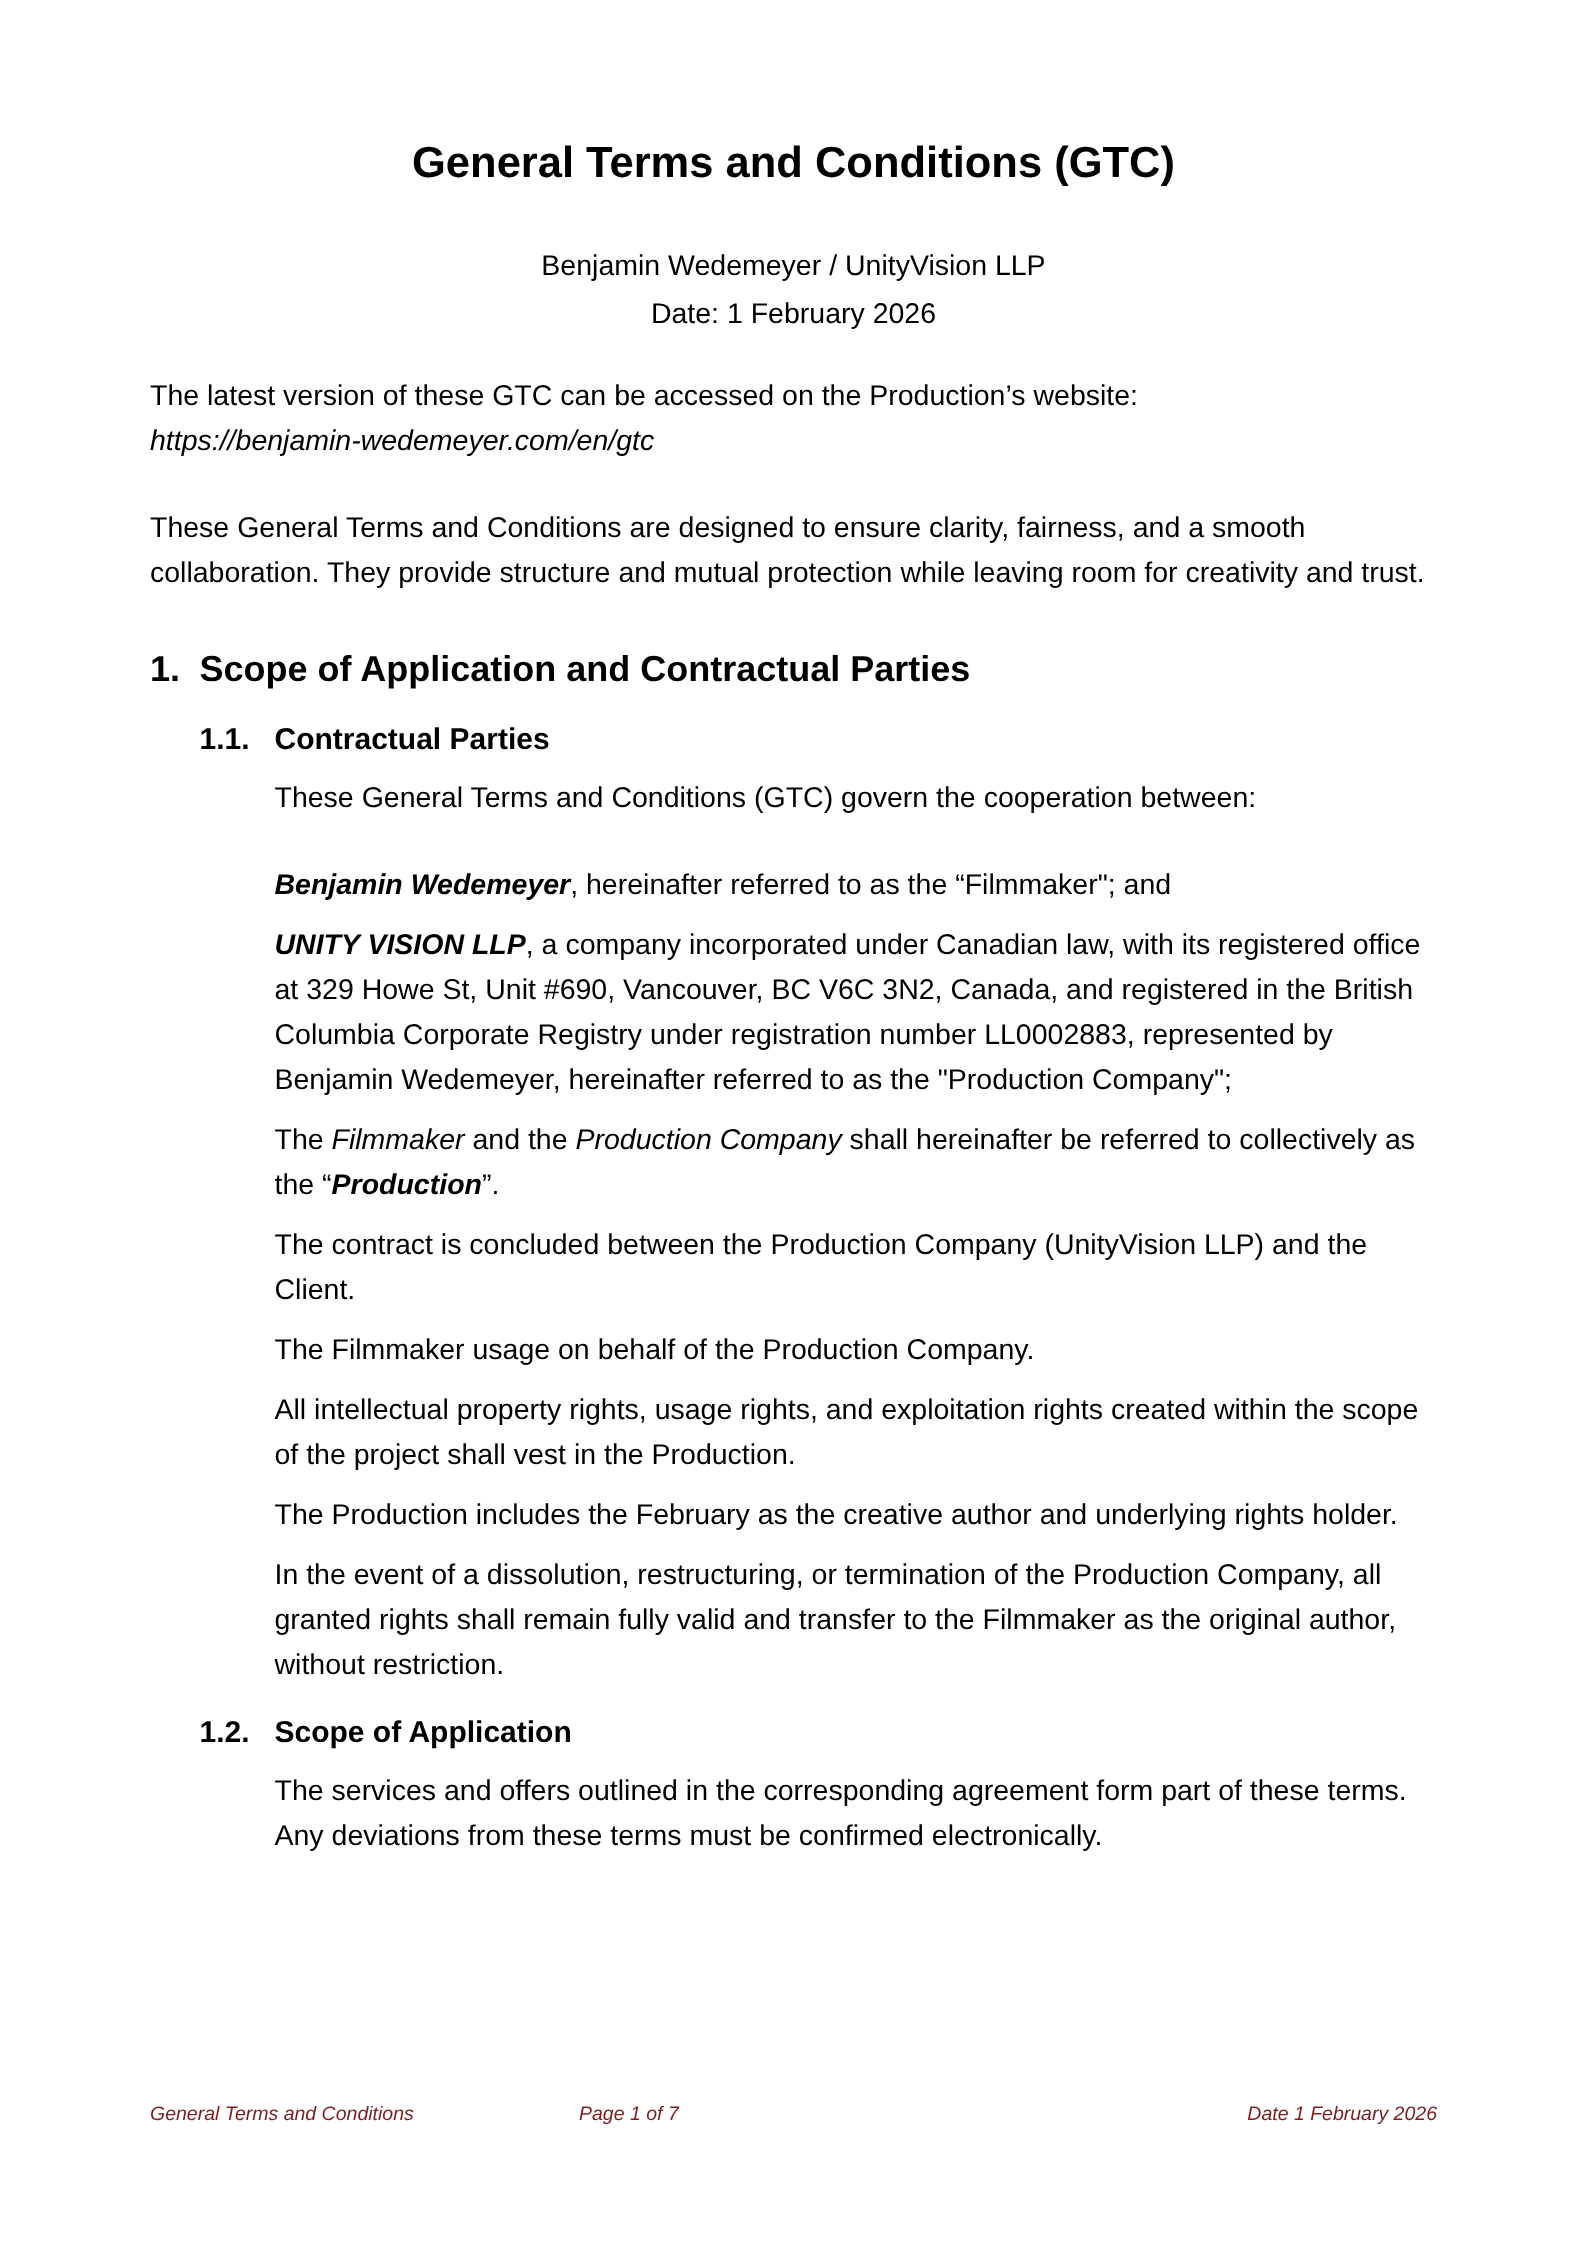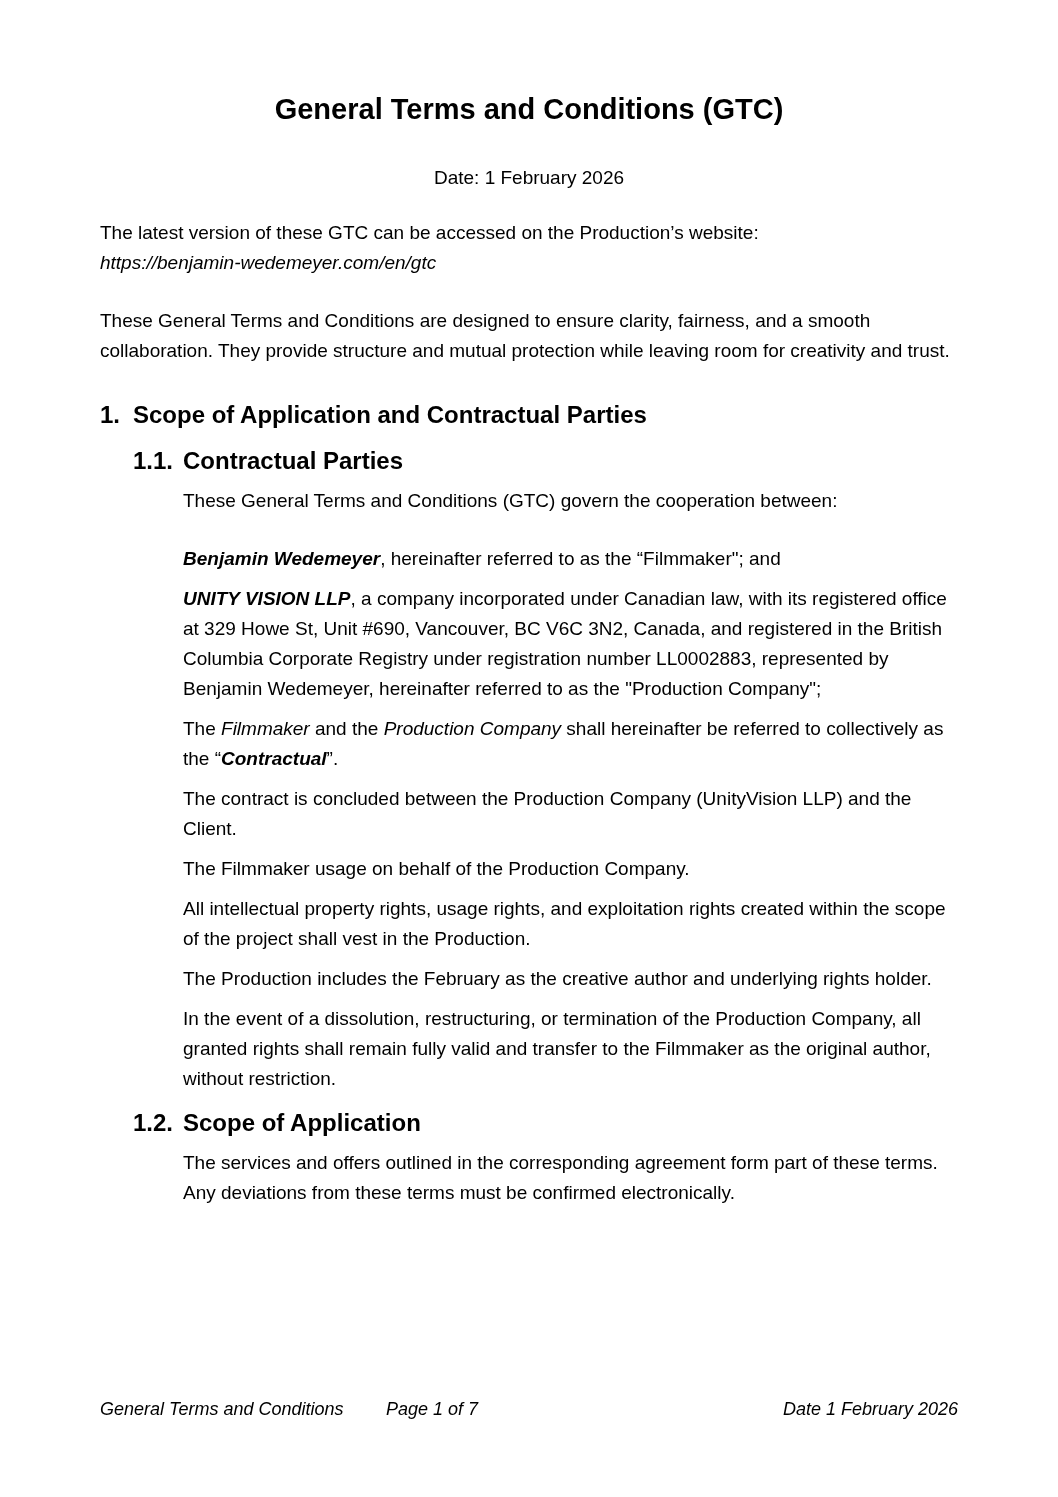--- a/index.html
+++ b/index.html
@@ -55,21 +55,21 @@
     font-size: 24px;
     line-height: 34px;
     font-weight: bold;
   }
   h2 .sec-num {
     flex: 0 0 33px;
   }
   h3.sub-heading {
     display: flex;
     margin: 14px 0 0 33px;
-    font-size: 24px;
+    font-size: 20px;
     line-height: 30px;
     font-weight: bold;
   }
   h3 .sub-num {
     flex: 0 0 50px;
   }
   .sub-body {
     margin-left: 83px;
   }
   .sub-body p {
@@ -80,38 +80,39 @@
   }
   .bi { font-weight: bold; font-style: italic; }
   .it { font-style: italic; }
   .footer {
     position: absolute;
     left: 100px;
     right: 100px;
     top: 1398px;
     display: flex;
     align-items: baseline;
-    color: #000000;
+    color: #7f1d1d;
     font-style: italic;
-    font-size: 18px;
+    font-size: 13px;
     line-height: 22px;
   }
   .footer .f-left  { flex: 1; text-align: left; }
   .footer .f-center{ flex: 1; }
   .footer .f-right { flex: 1; text-align: right; }
 </style>
 </head>
 <body>
 
 <div class="page">
   <div class="content">
 
     <h1 class="doc-title">General Terms and Conditions (GTC)</h1>
 
     <div class="title-sub">
+      <p>Benjamin Wedemeyer / UnityVision LLP</p>
       <p>Date: 1 February 2026</p>
     </div>
 
     <div class="intro-access">
       <p>The latest version of these GTC can be accessed on the Production’s website:</p>
       <p class="url-line">https://benjamin-wedemeyer.com/en/gtc</p>
     </div>
 
     <div class="intro-purpose">
       <p>These General Terms and Conditions are designed to ensure clarity, fairness, and a smooth collaboration. They provide structure and mutual protection while leaving room for creativity and trust.</p>
@@ -127,21 +128,21 @@
       <span>Contractual Parties</span>
     </h3>
 
     <div class="sub-body">
       <p>These General Terms and Conditions (GTC) govern the cooperation between:</p>
 
       <p class="gap-before"><span class="bi">Benjamin Wedemeyer</span><span>, hereinafter referred to as the “Filmmaker"; and</span></p>
 
       <p><span class="bi">UNITY VISION LLP</span><span>, a company incorporated under Canadian law, with its registered office at 329 Howe St, Unit #690, Vancouver, BC V6C 3N2, Canada, and registered in the British Columbia Corporate Registry under registration number LL0002883, represented by Benjamin Wedemeyer, hereinafter referred to as the "Production Company";</span></p>
 
-      <p><span>The </span><span class="it">Filmmaker</span><span> and the </span><span class="it">Production Company</span><span> shall hereinafter be referred to collectively as the “</span><span class="bi">Contractual</span><span>”.</span></p>
+      <p><span>The </span><span class="it">Filmmaker</span><span> and the </span><span class="it">Production Company</span><span> shall hereinafter be referred to collectively as the “</span><span class="bi">Production</span><span>”.</span></p>
 
       <p>The contract is concluded between the Production Company (UnityVision LLP) and the Client.</p>
       <p>The Filmmaker usage on behalf of the Production Company.</p>
       <p>All intellectual property rights, usage rights, and exploitation rights created within the scope of the project shall vest in the Production.</p>
       <p>The Production includes the February as the creative author and underlying rights holder.</p>
       <p>In the event of a dissolution, restructuring, or termination of the Production Company, all granted rights shall remain fully valid and transfer to the Filmmaker as the original author, without restriction.</p>
     </div>
 
     <h3 class="sub-heading">
       <span class="sub-num">1.2.</span>

